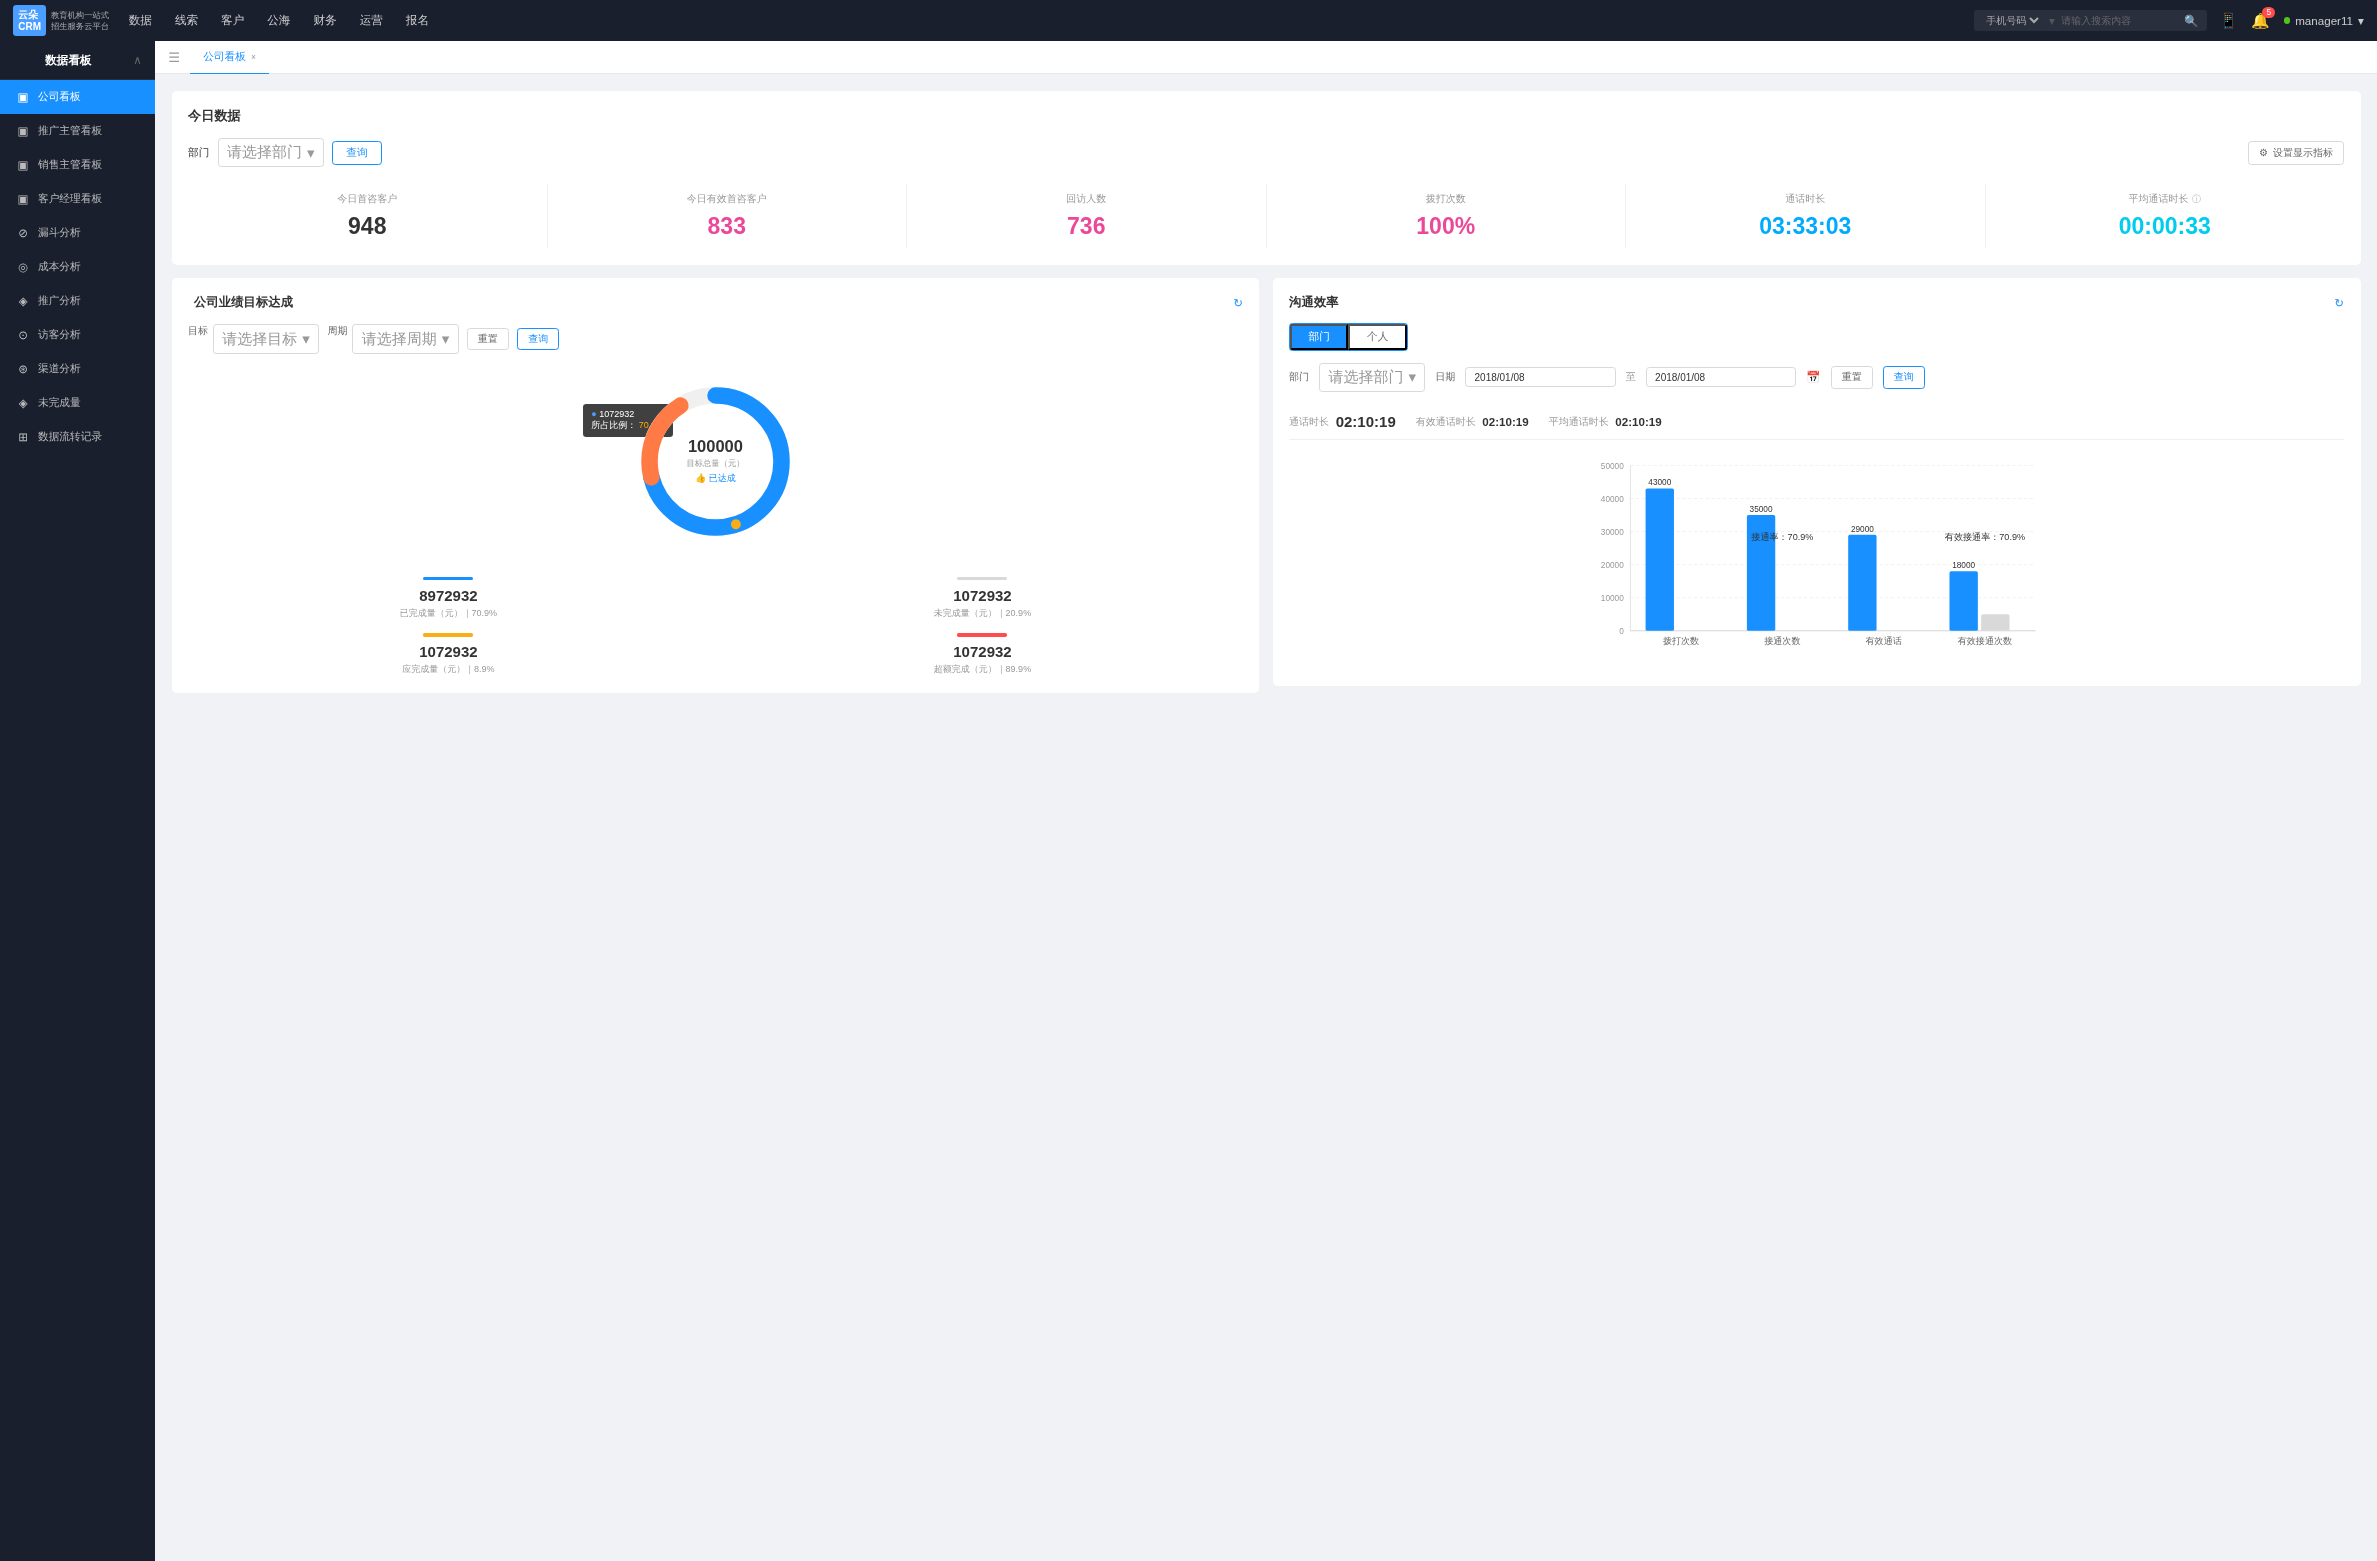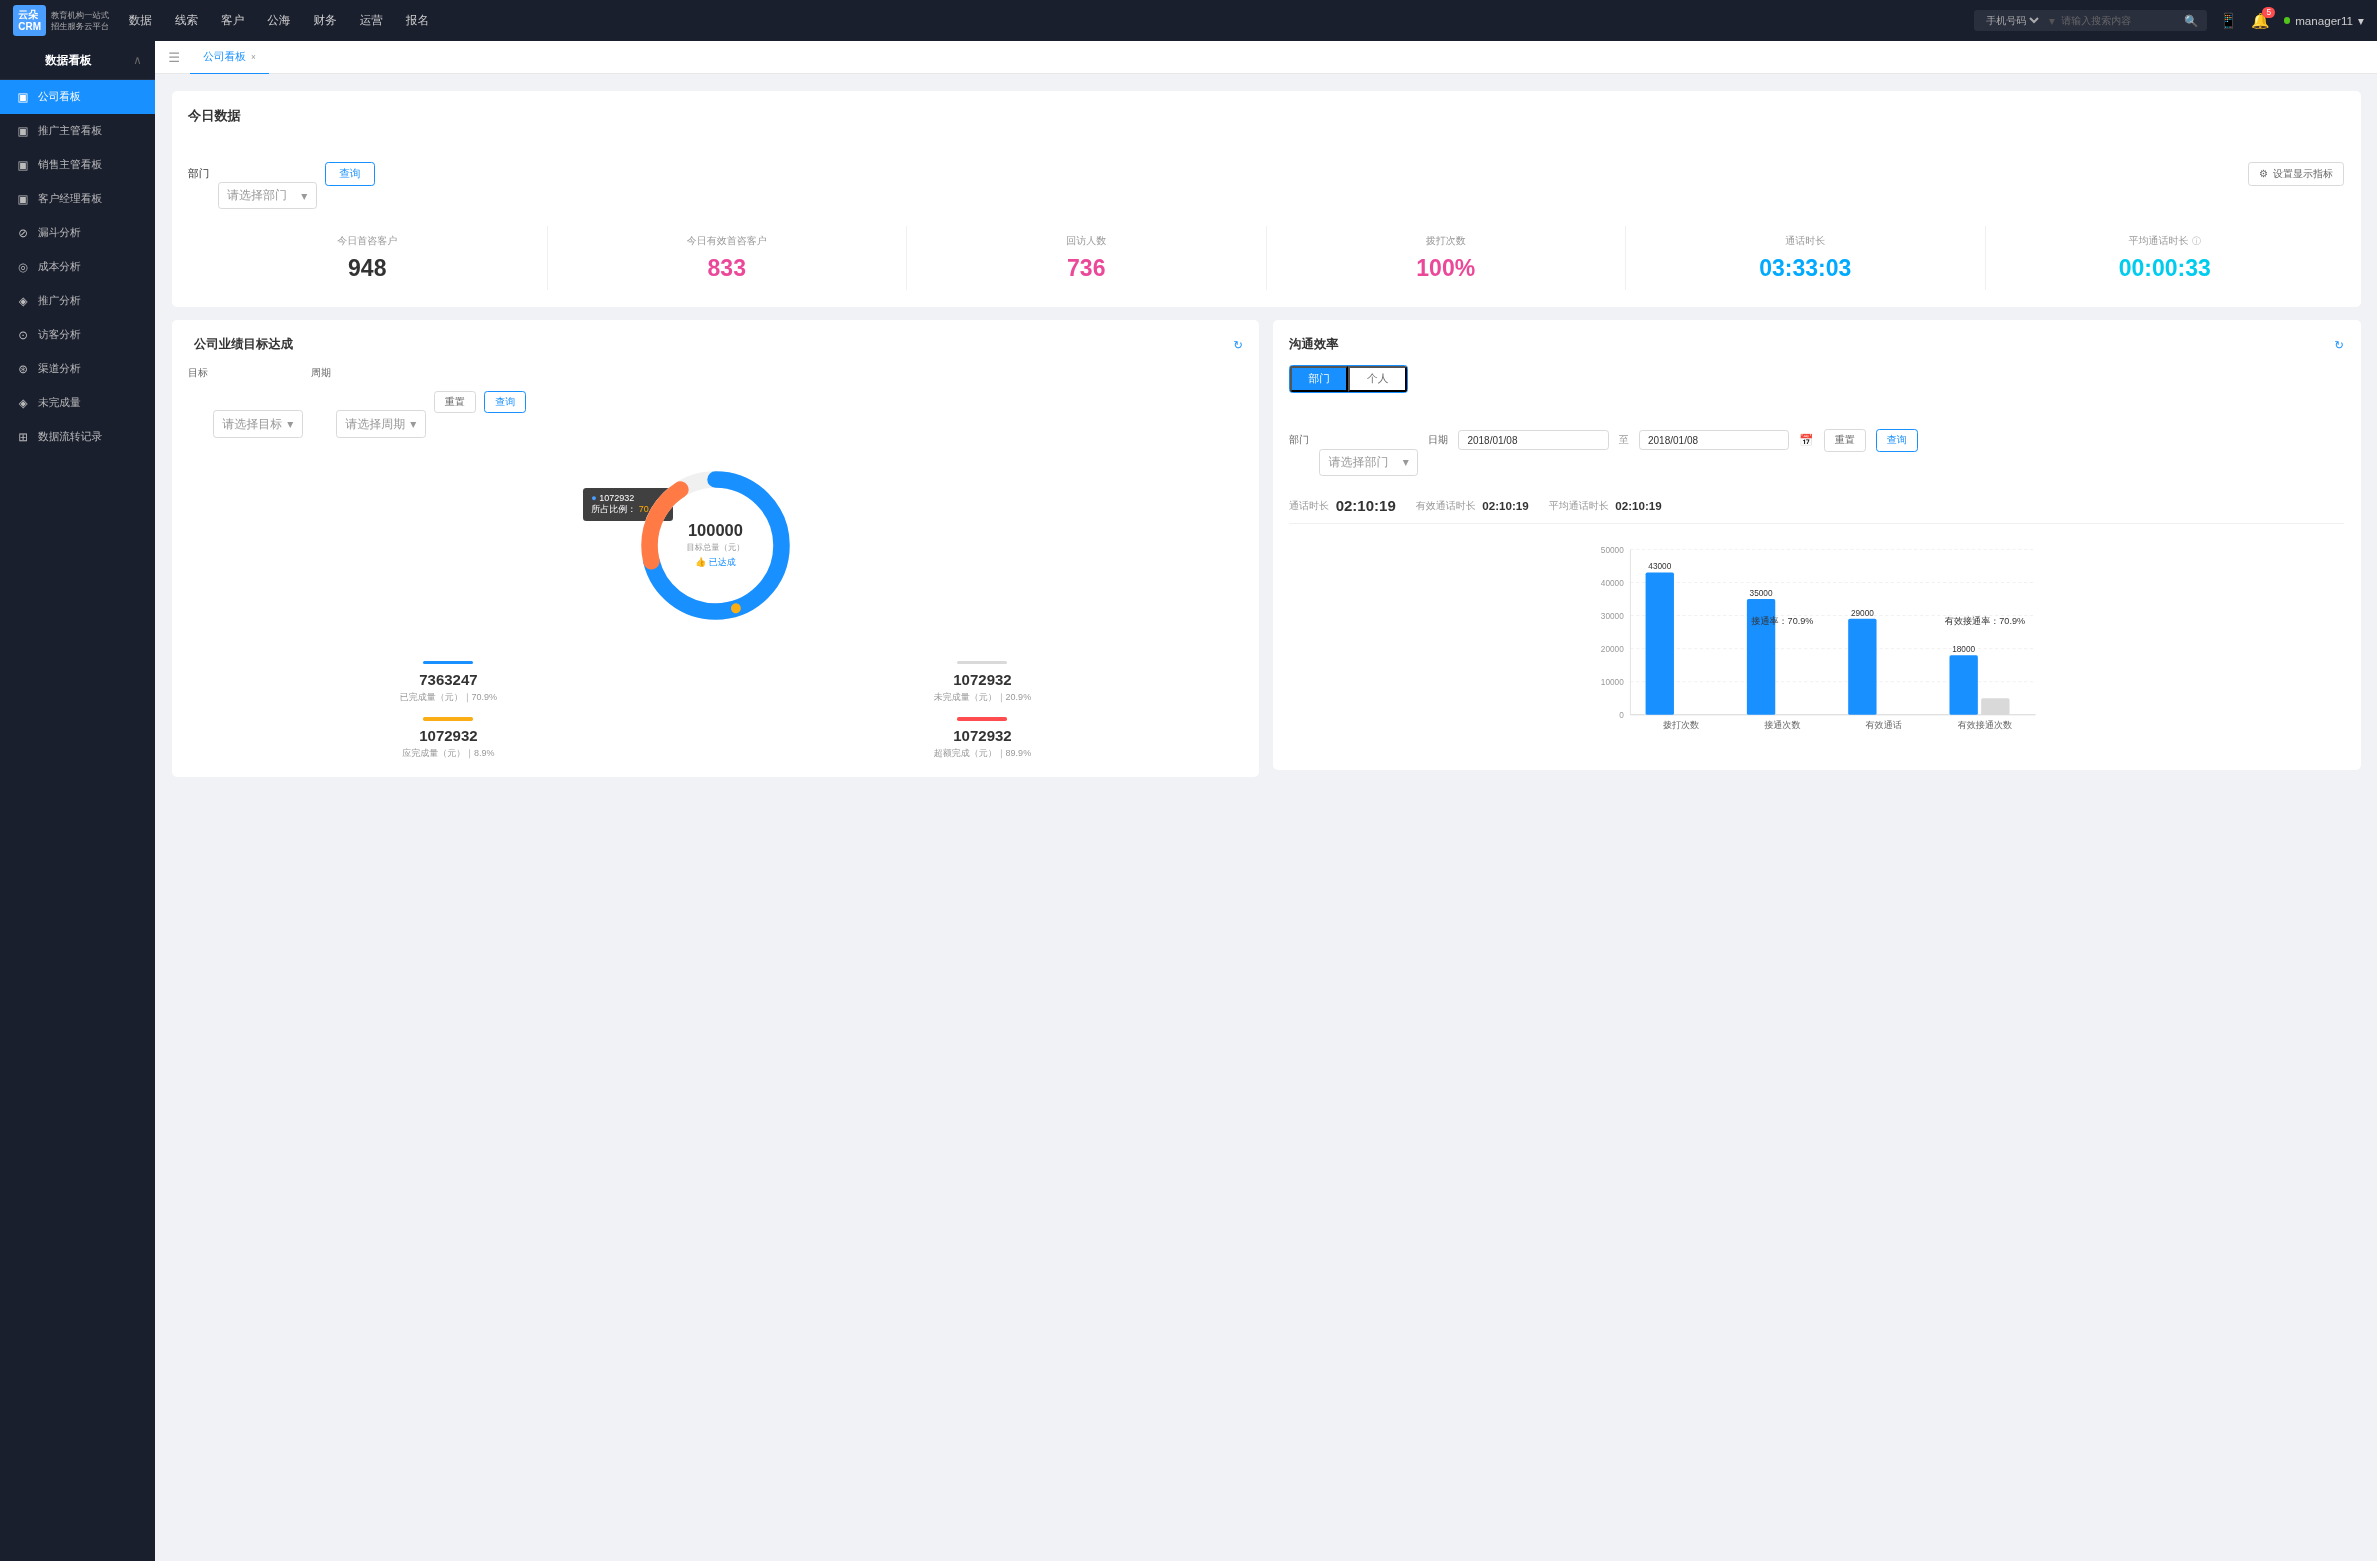--- a/index.html
+++ b/index.html
@@ -47,21 +47,21 @@
 
     
     .page-content { flex: 1; overflow-y: auto; padding: 16.5px; background: #f0f2f5; }
 
     
     .section-card { background: #fff; border-radius: 5px; padding: 16.5px; margin-bottom: 13.2px; }
     .section-title { font-size: 13.2px; font-weight: bold; color: #333; margin-bottom: 13.2px; }
     .filter-row { display: flex; align-items: center; justify-content: space-between; margin-bottom: 16.5px; }
     .filter-left { display: flex; align-items: center; gap: 8.3px; }
     .filter-label { color: #333; font-size: 10.7px; }
-    .select-input { border: 0.8px solid #d9d9d9; border-radius: 3.3px; padding: 4.1px 8.3px; font-size: 12px; color: #999; background: #fff; cursor: pointer; display: flex; align-items: center; gap: 5px; min-width: 99px; justify-content: space-between; margin-top: 44px; }
+    .select-input { border: 0.8px solid #d9d9d9; border-radius: 3.3px; padding: 4.1px 8.3px; font-size: 15px; color: #999; background: #fff; cursor: pointer; display: flex; align-items: center; gap: 5px; min-width: 99px; justify-content: space-between; }
     .btn-query { background: #fff; border: 0.8px solid #1890ff; color: #1890ff; border-radius: 3.3px; padding: 4.1px 13.2px; cursor: pointer; font-size: 10.7px; }
     .btn-settings { border: 0.8px solid #d9d9d9; border-radius: 3.3px; padding: 4.1px 10px; cursor: pointer; font-size: 10px; color: #666; background: #fff; display: flex; align-items: center; gap: 5px; }
 
     
     .stats-row { display: flex; align-items: center; }
     .stat-item { flex: 1; text-align: center; border-right: 0.8px solid #f0f0f0; padding: 8.3px 0; }
     .stat-item:last-child { border-right: none; }
     .stat-label { font-size: 10px; color: #999; margin-bottom: 6.6px; }
     .stat-value { font-size: 23px; font-weight: bold; }
     .stat-value.black { color: #333; }
@@ -331,21 +331,21 @@
                     <div class="donut-subtitle">目标总量（元）</div>
                     <div class="donut-achieved">👍 已达成</div>
                   </div>
                 </div>
               </div>
             </div>
 
             <div class="stats-grid">
               <div class="stat-box">
                 <div class="stat-bar" style="background:#1890ff;"></div>
-                <div class="stat-box-value">7363247</div>
+                <div class="stat-box-value">8972932</div>
                 <div class="stat-box-label">已完成量（元）｜70.9%</div>
               </div>
               <div class="stat-box">
                 <div class="stat-bar" style="background:#d9d9d9;"></div>
                 <div class="stat-box-value">1072932</div>
                 <div class="stat-box-label">未完成量（元）｜20.9%</div>
               </div>
               <div class="stat-box">
                 <div class="stat-bar" style="background:#faad14;"></div>
                 <div class="stat-box-value">1072932</div>

